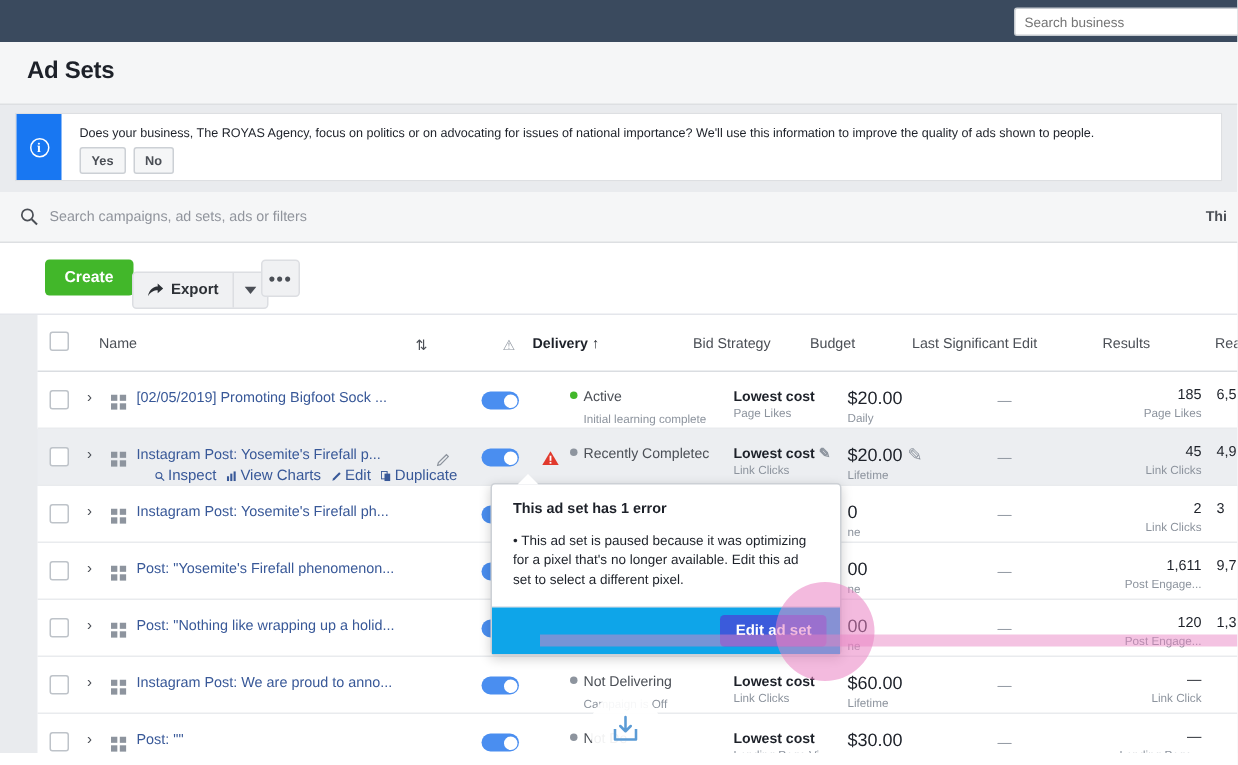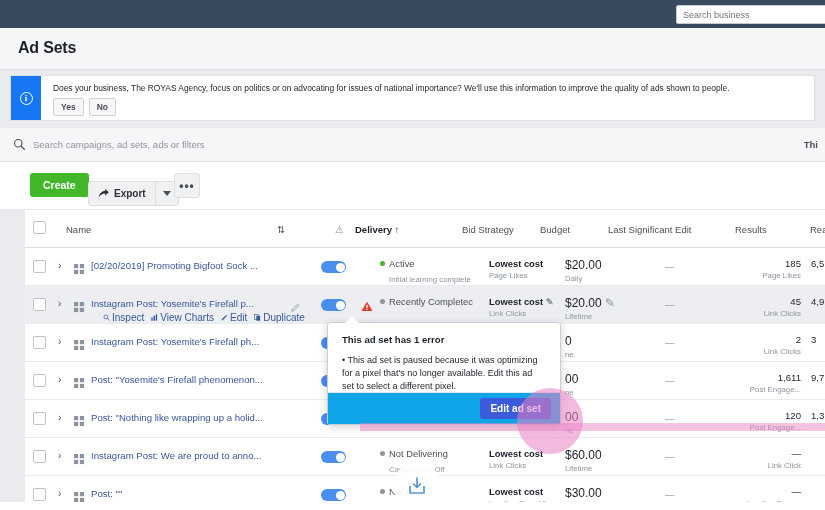--- a/index.html
+++ b/index.html
@@ -184,21 +184,21 @@
 
   .results { position: absolute; left: 700px; width: 76px; top: 10px; text-align: right; }
   .results .main { font-size: 9.6px; color: #1d2129; }
   .results .sub { font-size: 7.8px; color: #8d949e; margin-top: 2px; }
 
   .reach { position: absolute; left: 786px; top: 10px; }
   .reach .main { font-size: 9.6px; color: #1d2129; }
 
   
   .popover {
-    position: absolute; left: 327px; top: 322px; width: 234px; height: 103px;
+    position: absolute; left: 327px; top: 322px; width: 234px; height: 115px;
     background: #fff; border: 1px solid #ccd0d5; border-radius: 3px;
     box-shadow: 0 2px 8px rgba(0,0,0,.18); z-index: 40;
   }
   .popover::before {
     content: ''; position: absolute; left: 17px; top: -7px;
     border-left: 7px solid transparent; border-right: 7px solid transparent;
     border-bottom: 7px solid #fff;
   }
   .pop-title {
     font-size: 9.6px; font-weight: bold; color: #1d2129;
@@ -305,21 +305,21 @@
     <div id="tbody">
         <div class="row">
           <div class="cell-chk"></div>
           <div class="caret">›</div>
           <div class="gridicon"><svg viewBox="0 0 12 12" width="11" height="11">
               <rect x="0" y="0" width="4.6" height="4.6" fill="#8d949e"></rect>
               <rect x="6.4" y="0" width="4.6" height="4.6" fill="#8d949e"></rect>
               <rect x="0" y="6.4" width="4.6" height="4.6" fill="#8d949e"></rect>
               <rect x="6.4" y="6.4" width="4.6" height="4.6" fill="#8d949e"></rect>
             </svg></div>
-          <div class="name">[02/20/2019] Promoting Bigfoot Sock ...</div>
+          <div class="name">[02/05/2019] Promoting Bigfoot Sock ...</div>
           <div class="toggle"></div>
           <div class="delivery">
             <div class="main"><span class="dot" style="background:#42b72a"></span>Active</div>
             <div class="sub">Initial learning complete</div>
           </div>
           <div class="bid">
             <div class="main">Lowest cost</div>
             <div class="sub">Page Likes</div>
           </div>
           <div class="budget">

